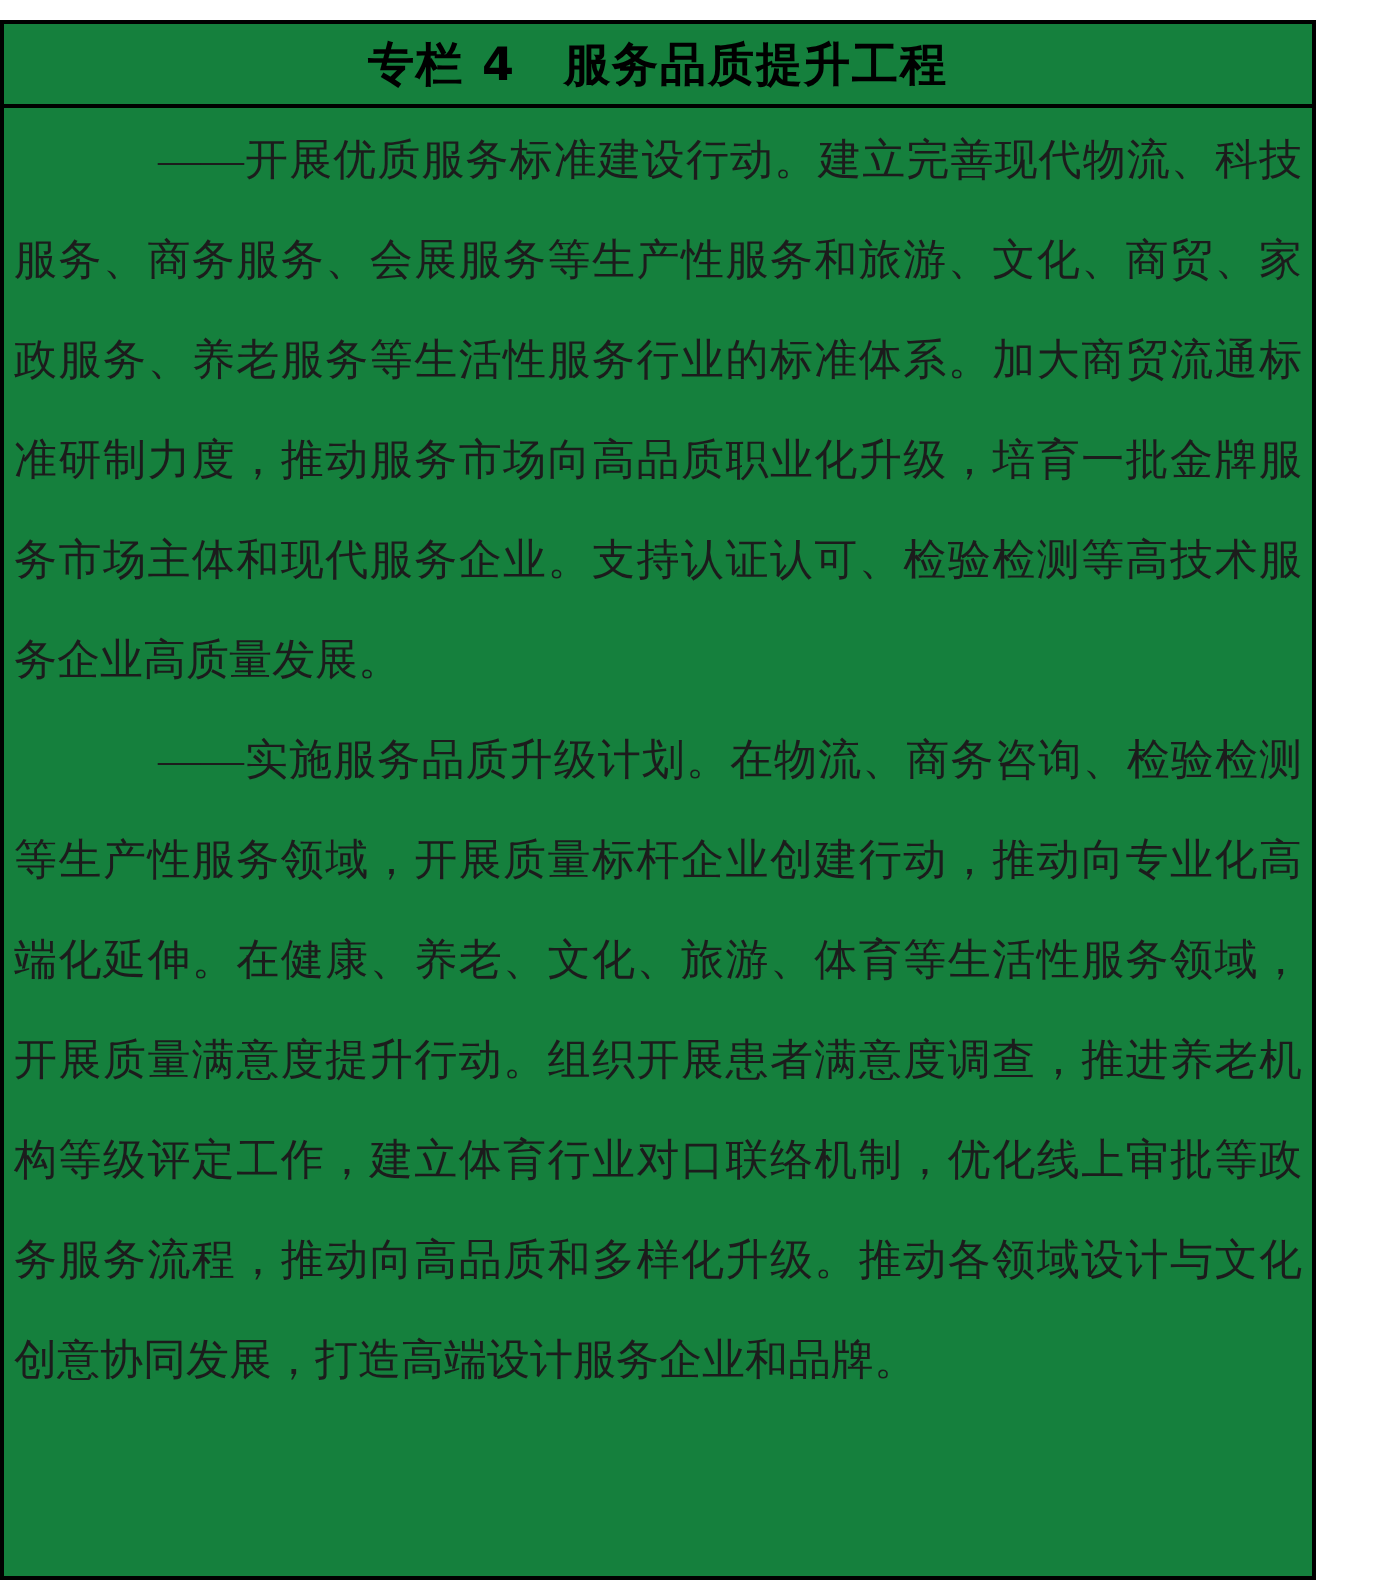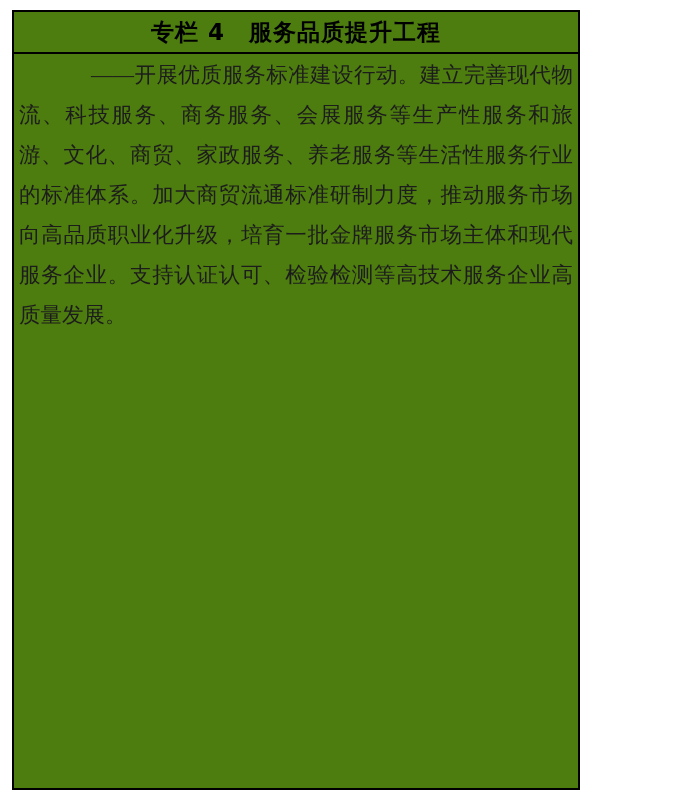--- a/index.html
+++ b/index.html
@@ -9,59 +9,60 @@
   }
   .page {
     position: relative;
     width: 697px;
     height: 797px;
     background: #ffffff;
     overflow: hidden;
   }
   .column-box {
     position: absolute;
-    left: 12px;
+    left: 0;
     top: 10px;
-    width: 568px;
+    width: 658px;
     height: 780px;
     border: 2px solid #000000;
     box-sizing: border-box;
-    background: #4d7c0f;
+    background: #15803d;
   }
   .column-title {
     height: 40px;
     border-bottom: 2px solid #000000;
     box-sizing: content-box;
     display: flex;
     align-items: center;
     justify-content: center;
     font-family: "DejaVu Sans", "Liberation Sans", sans-serif;
     font-weight: bold;
     font-size: 23px;
     letter-spacing: 1px;
     color: #000000;
     white-space: pre;
   }
   .column-body {
     padding: 1px 5px 0 5px;
     font-family: "Liberation Serif", "DejaVu Serif", serif;
     font-size: 21.5px;
-    line-height: 40px;
+    line-height: 50px;
     color: #1c1c1c;
     text-align: justify;
     overflow: hidden;
   }
   .column-body p {
     margin: 0;
     text-indent: 72px;
   }
 </style>
 </head>
 <body>
 
 <div class="page">
   <div class="column-box">
     <div class="column-title">专栏 4　服务品质提升工程</div>
     <div class="column-body">
       <p>——开展优质服务标准建设行动。建立完善现代物流、科技服务、商务服务、会展服务等生产性服务和旅游、文化、商贸、家政服务、养老服务等生活性服务行业的标准体系。加大商贸流通标准研制力度，推动服务市场向高品质职业化升级，培育一批金牌服务市场主体和现代服务企业。支持认证认可、检验检测等高技术服务企业高质量发展。</p>
+      <p>——实施服务品质升级计划。在物流、商务咨询、检验检测等生产性服务领域，开展质量标杆企业创建行动，推动向专业化高端化延伸。在健康、养老、文化、旅游、体育等生活性服务领域，开展质量满意度提升行动。组织开展患者满意度调查，推进养老机构等级评定工作，建立体育行业对口联络机制，优化线上审批等政务服务流程，推动向高品质和多样化升级。推动各领域设计与文化创意协同发展，打造高端设计服务企业和品牌。</p>
     </div>
   </div>
 </div>
 
 </body></html>

